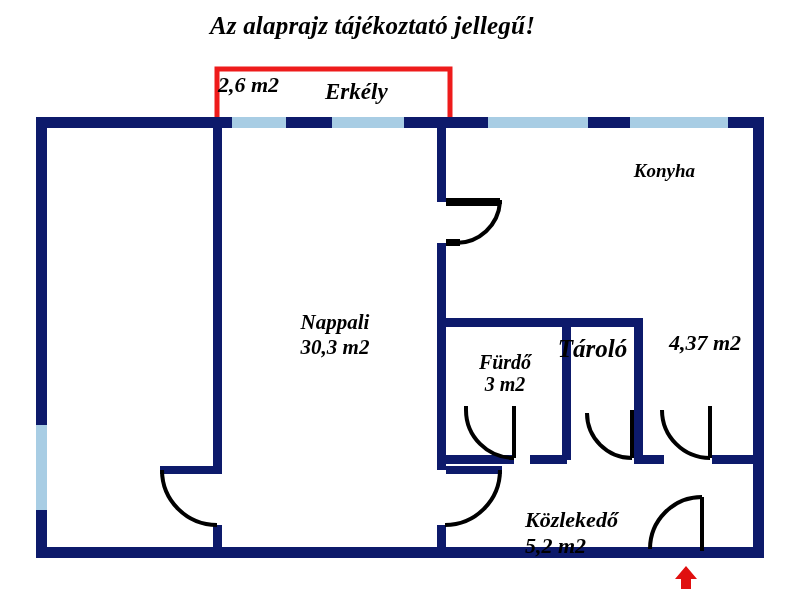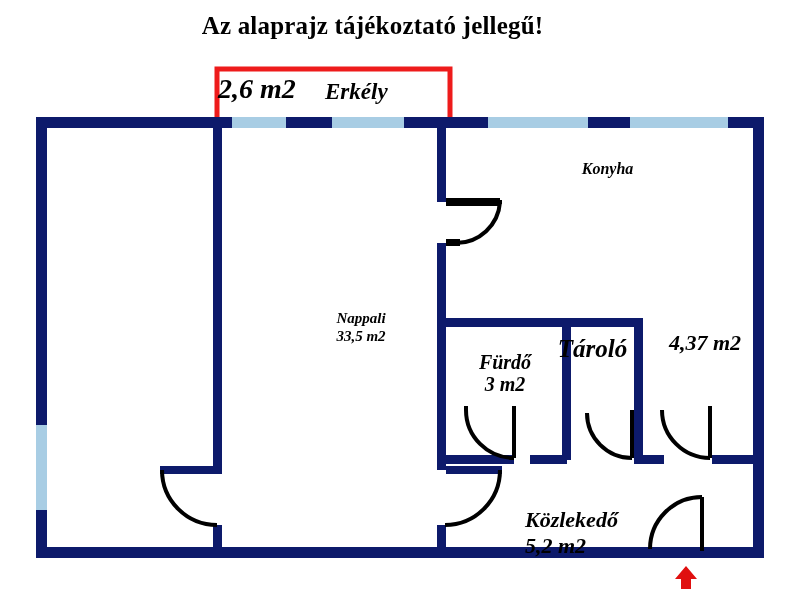--- a/index.html
+++ b/index.html
@@ -16,20 +16,21 @@
     height: 600px;
     background: #ffffff;
     overflow: hidden;
   }
   #title {
     position: absolute;
     left: 0;
     top: 12px;
     width: 745px;
     text-align: center;
+    font-style: italic;
     font-weight: bold;
     font-size: 25px;
     color: #000000;
     letter-spacing: 0.2px;
   }
   #floorplan-svg {
     position: absolute;
     left: 0;
     top: 0;
   }
@@ -38,28 +39,28 @@
     font-style: italic;
     font-weight: bold;
     color: #000000;
     text-align: center;
     line-height: 1.18;
     white-space: nowrap;
   }
   .room-label .rl-name { display: block; }
   .room-label .rl-area { display: block; }
   .lbl-szoba   { left: 60px;  top: 308px; width: 150px; font-size: 23px; }
-  .lbl-nappali { left: 286px; top: 310px; width: 150px; font-size: 15px; }
-  .lbl-konyha  { left: 520px; top: 160px; width: 175px; font-size: 16px; }
+  .lbl-nappali { left: 260px; top: 310px; width: 150px; font-size: 21px; }
+  .lbl-konyha  { left: 520px; top: 160px; width: 175px; font-size: 19px; text-align: right; }
   .lbl-furdo   { left: 450px; top: 312px; width: 110px; font-size: 20px; }
   .lbl-furdo .rl-name { line-height: 1.05; margin-top: 40px; }
   .lbl-taroló  { left: 545px; top: 334px; width: 95px;  font-size: 25px; }
   .lbl-kozl    { left: 525px; top: 482px; width: 165px; font-size: 22px; text-align: left; margin-top: 25px; }
   .lbl-hall2   { left: 645px; top: 330px; width: 120px; font-size: 22px; }
-  .lbl-erkely-area { left: 218px; top: 72px;  width: 100px; font-size: 28px; text-align: left; }
+  .lbl-erkely-area { left: 218px; top: 72px;  width: 100px; font-size: 22px; text-align: left; }
   .lbl-erkely-name { left: 325px; top: 78px;  width: 110px; font-size: 23px; text-align: left; }
 </style>
 </head>
 <body>
 
 <div id="plan-root">
 
   <div id="title">Az alaprajz tájékoztató jellegű!</div>
 
   <svg id="floorplan-svg" width="800" height="600" viewBox="0 0 800 600">
@@ -151,21 +152,21 @@
   <div class="room-label lbl-erkely-area">
     <span class="rl-area">2,6 m2</span>
   </div>
   <div class="room-label lbl-erkely-name">
     <span class="rl-name">Erkély</span>
   </div>
 
 
   <div class="room-label lbl-nappali">
     <span class="rl-name">Nappali</span>
-    <span class="rl-area">33,5 m2</span>
+    <span class="rl-area">30,3 m2</span>
   </div>
 
   <div class="room-label lbl-konyha">
     <span class="rl-name">Konyha</span>
   </div>
 
   <div class="room-label lbl-furdo">
     <span class="rl-name">Fürdő</span>
     <span class="rl-area">3 m2</span>
   </div>

